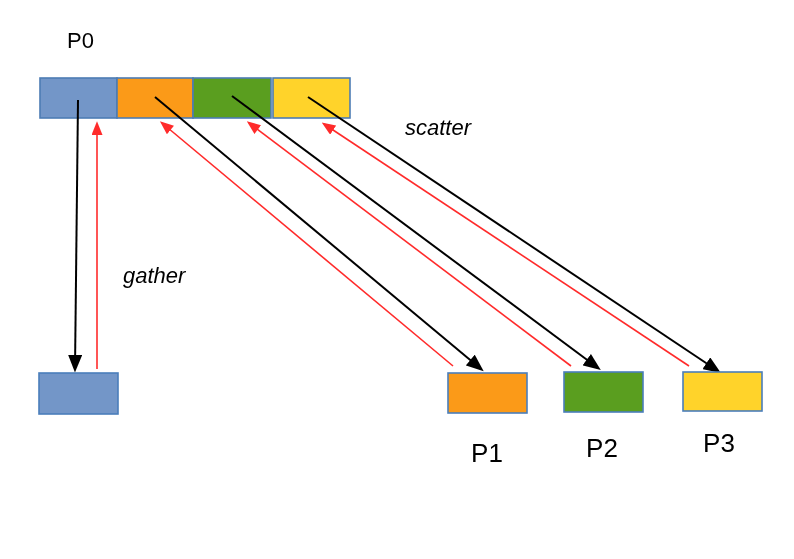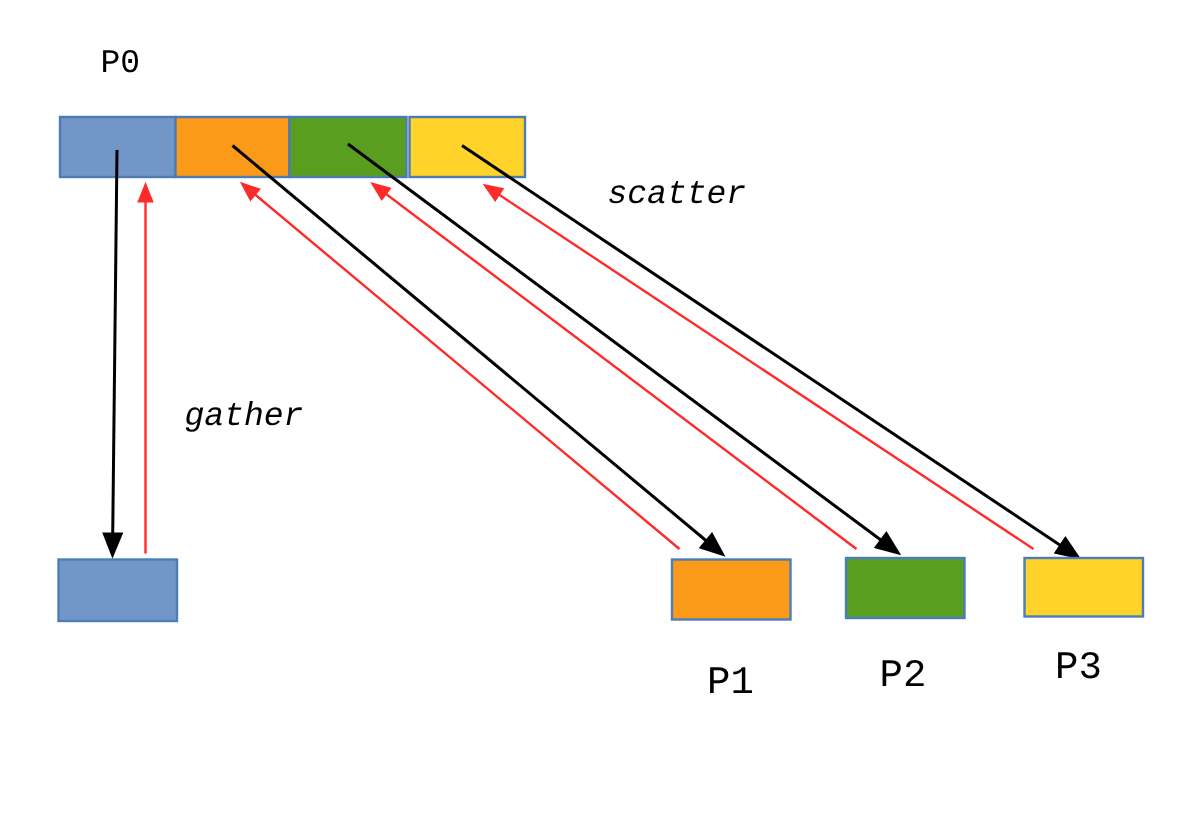--- a/index.html
+++ b/index.html
@@ -6,21 +6,21 @@
     margin: 0;
     padding: 0;
     background: #ffffff;
   }
   #canvas {
     position: relative;
     width: 780px;
     height: 559px;
     background: #ffffff;
     overflow: hidden;
-    font-family: Liberation Mono, monospace;
+    font-family: Liberation Sans, sans-serif;
   }
   svg { display: block; }
   .seg   { stroke: #4d7cb4; stroke-width: 1.6; }
   .pbox  { stroke: #4a7ebb; stroke-width: 1.6; }
   .scatter-line { fill: none; stroke-width: 2; }
   .gather-line  { fill: none; stroke-width: 1.6; }
   .lbl  { font-size: 22px; fill: #000000; }
   .plbl { font-size: 26px; fill: #000000; }
   .it   { font-style: italic; }
   .mid  { text-anchor: middle; }

